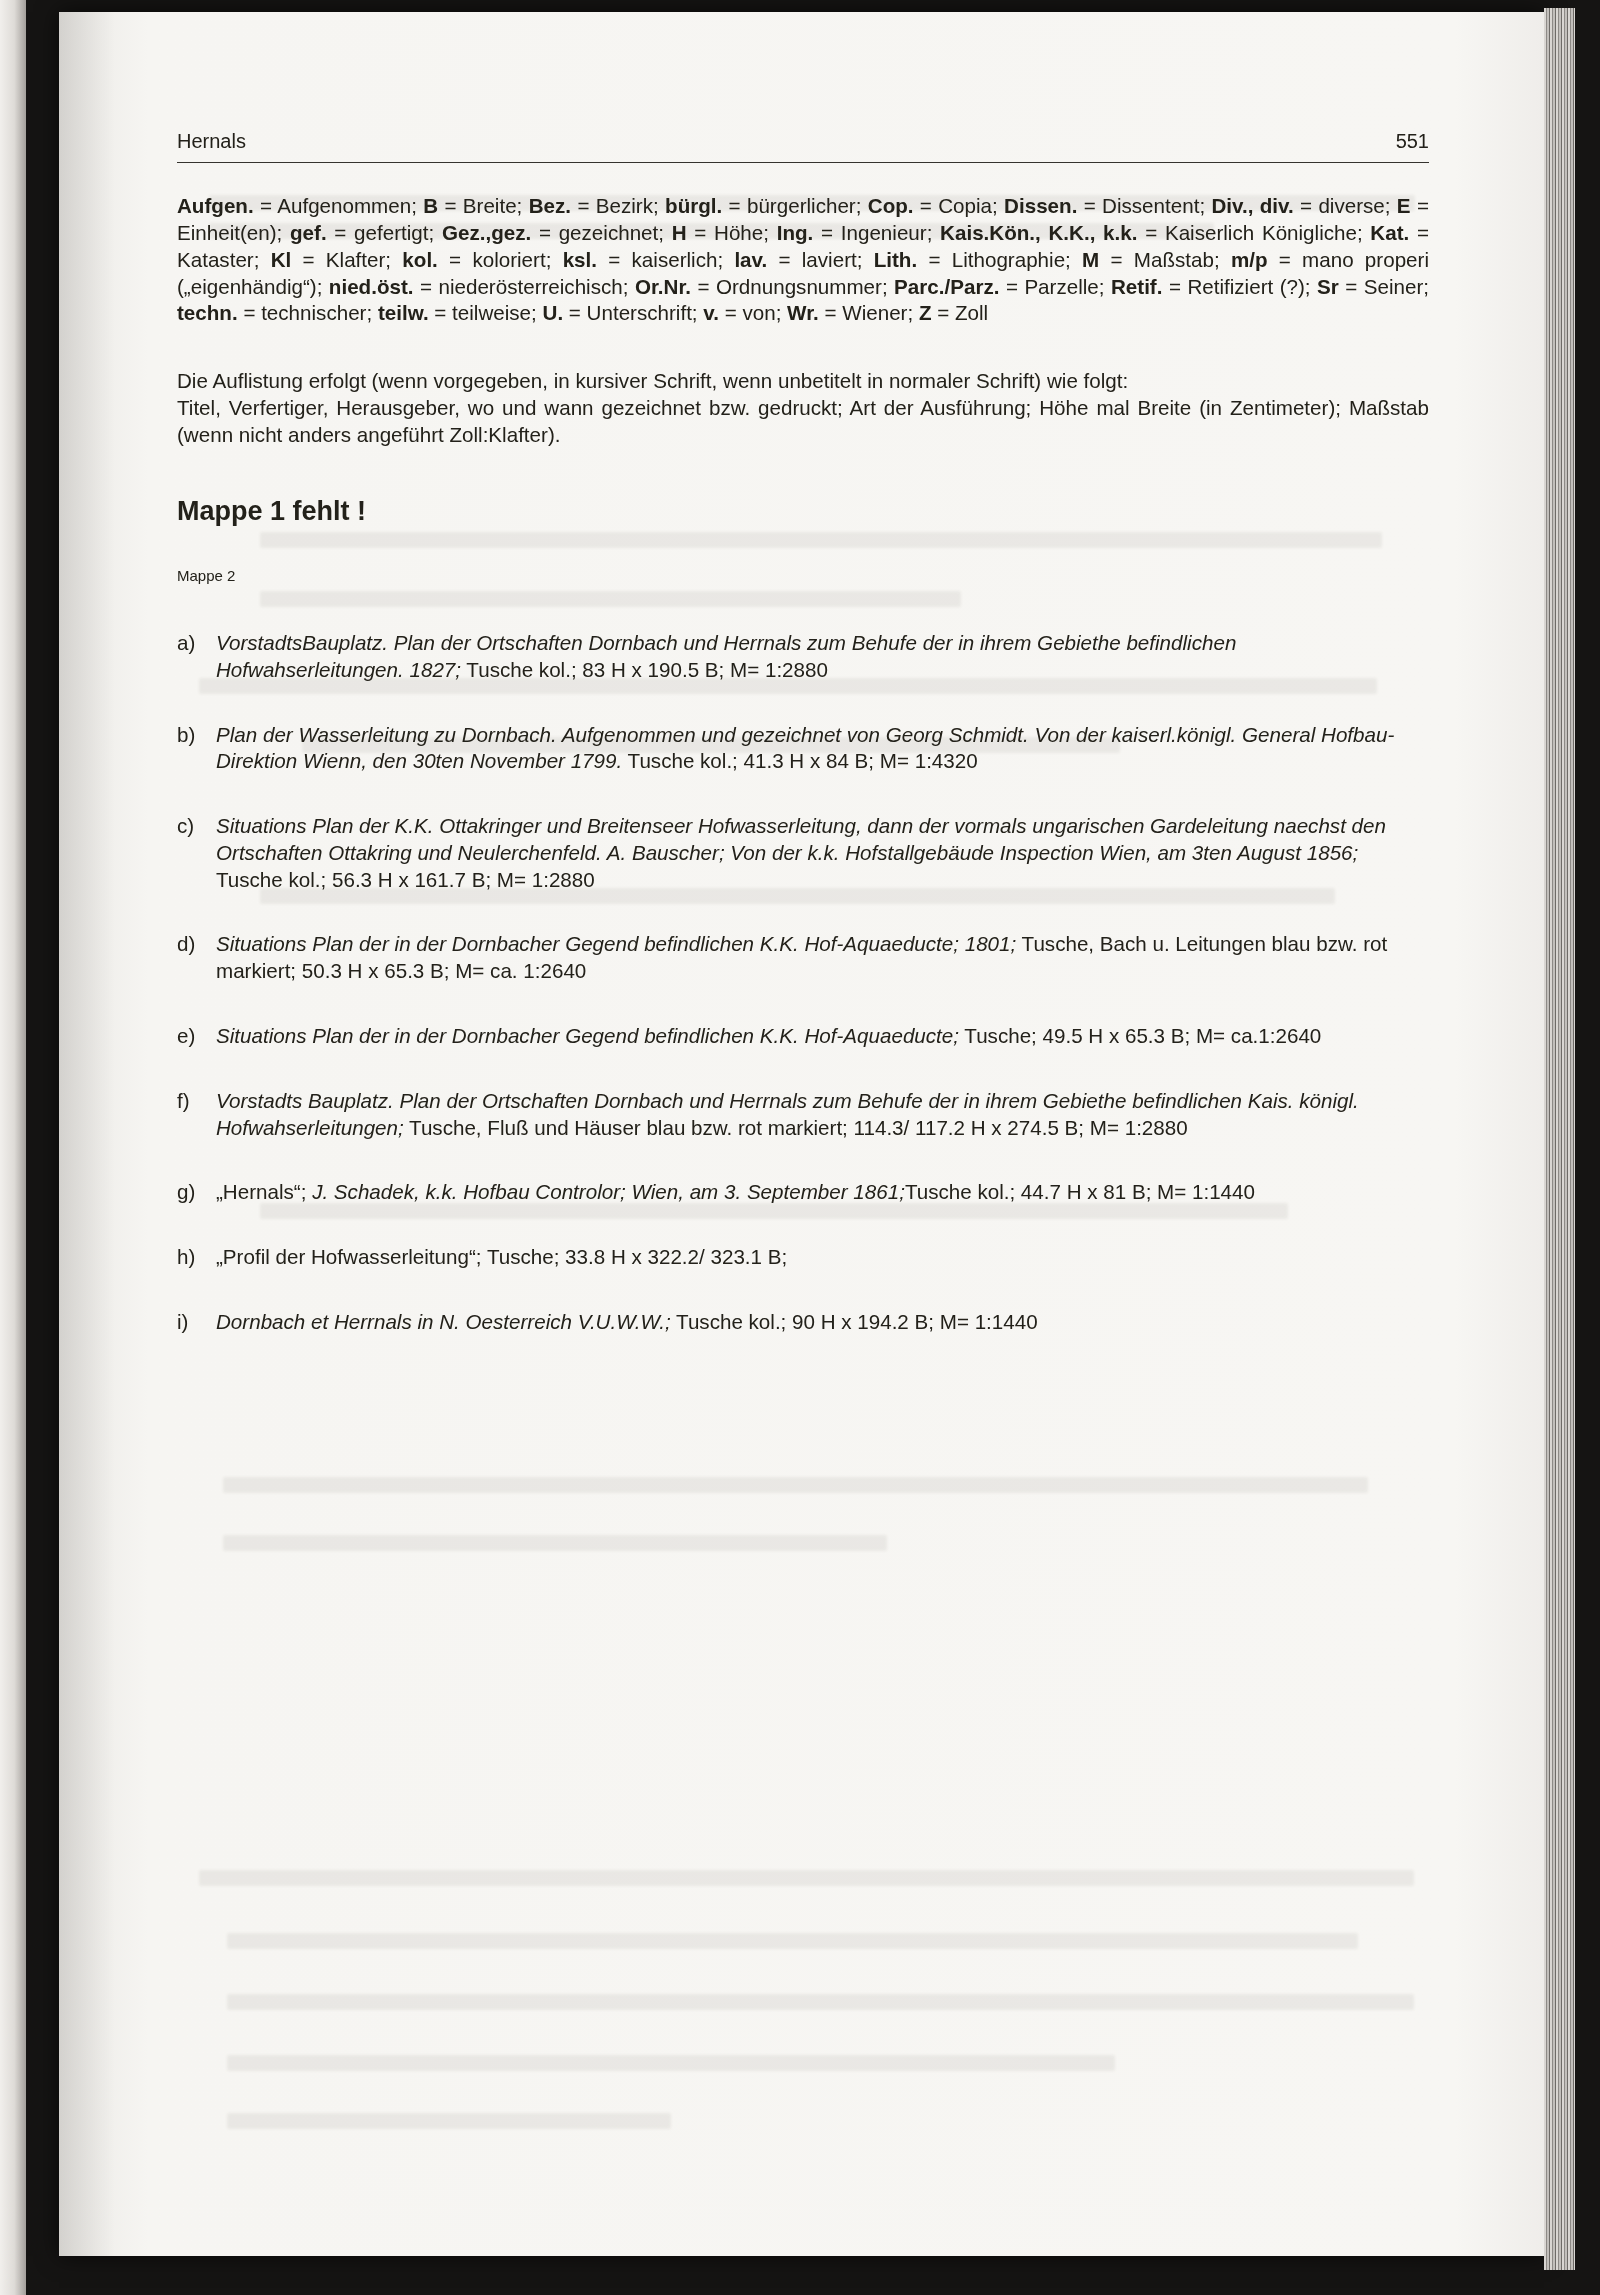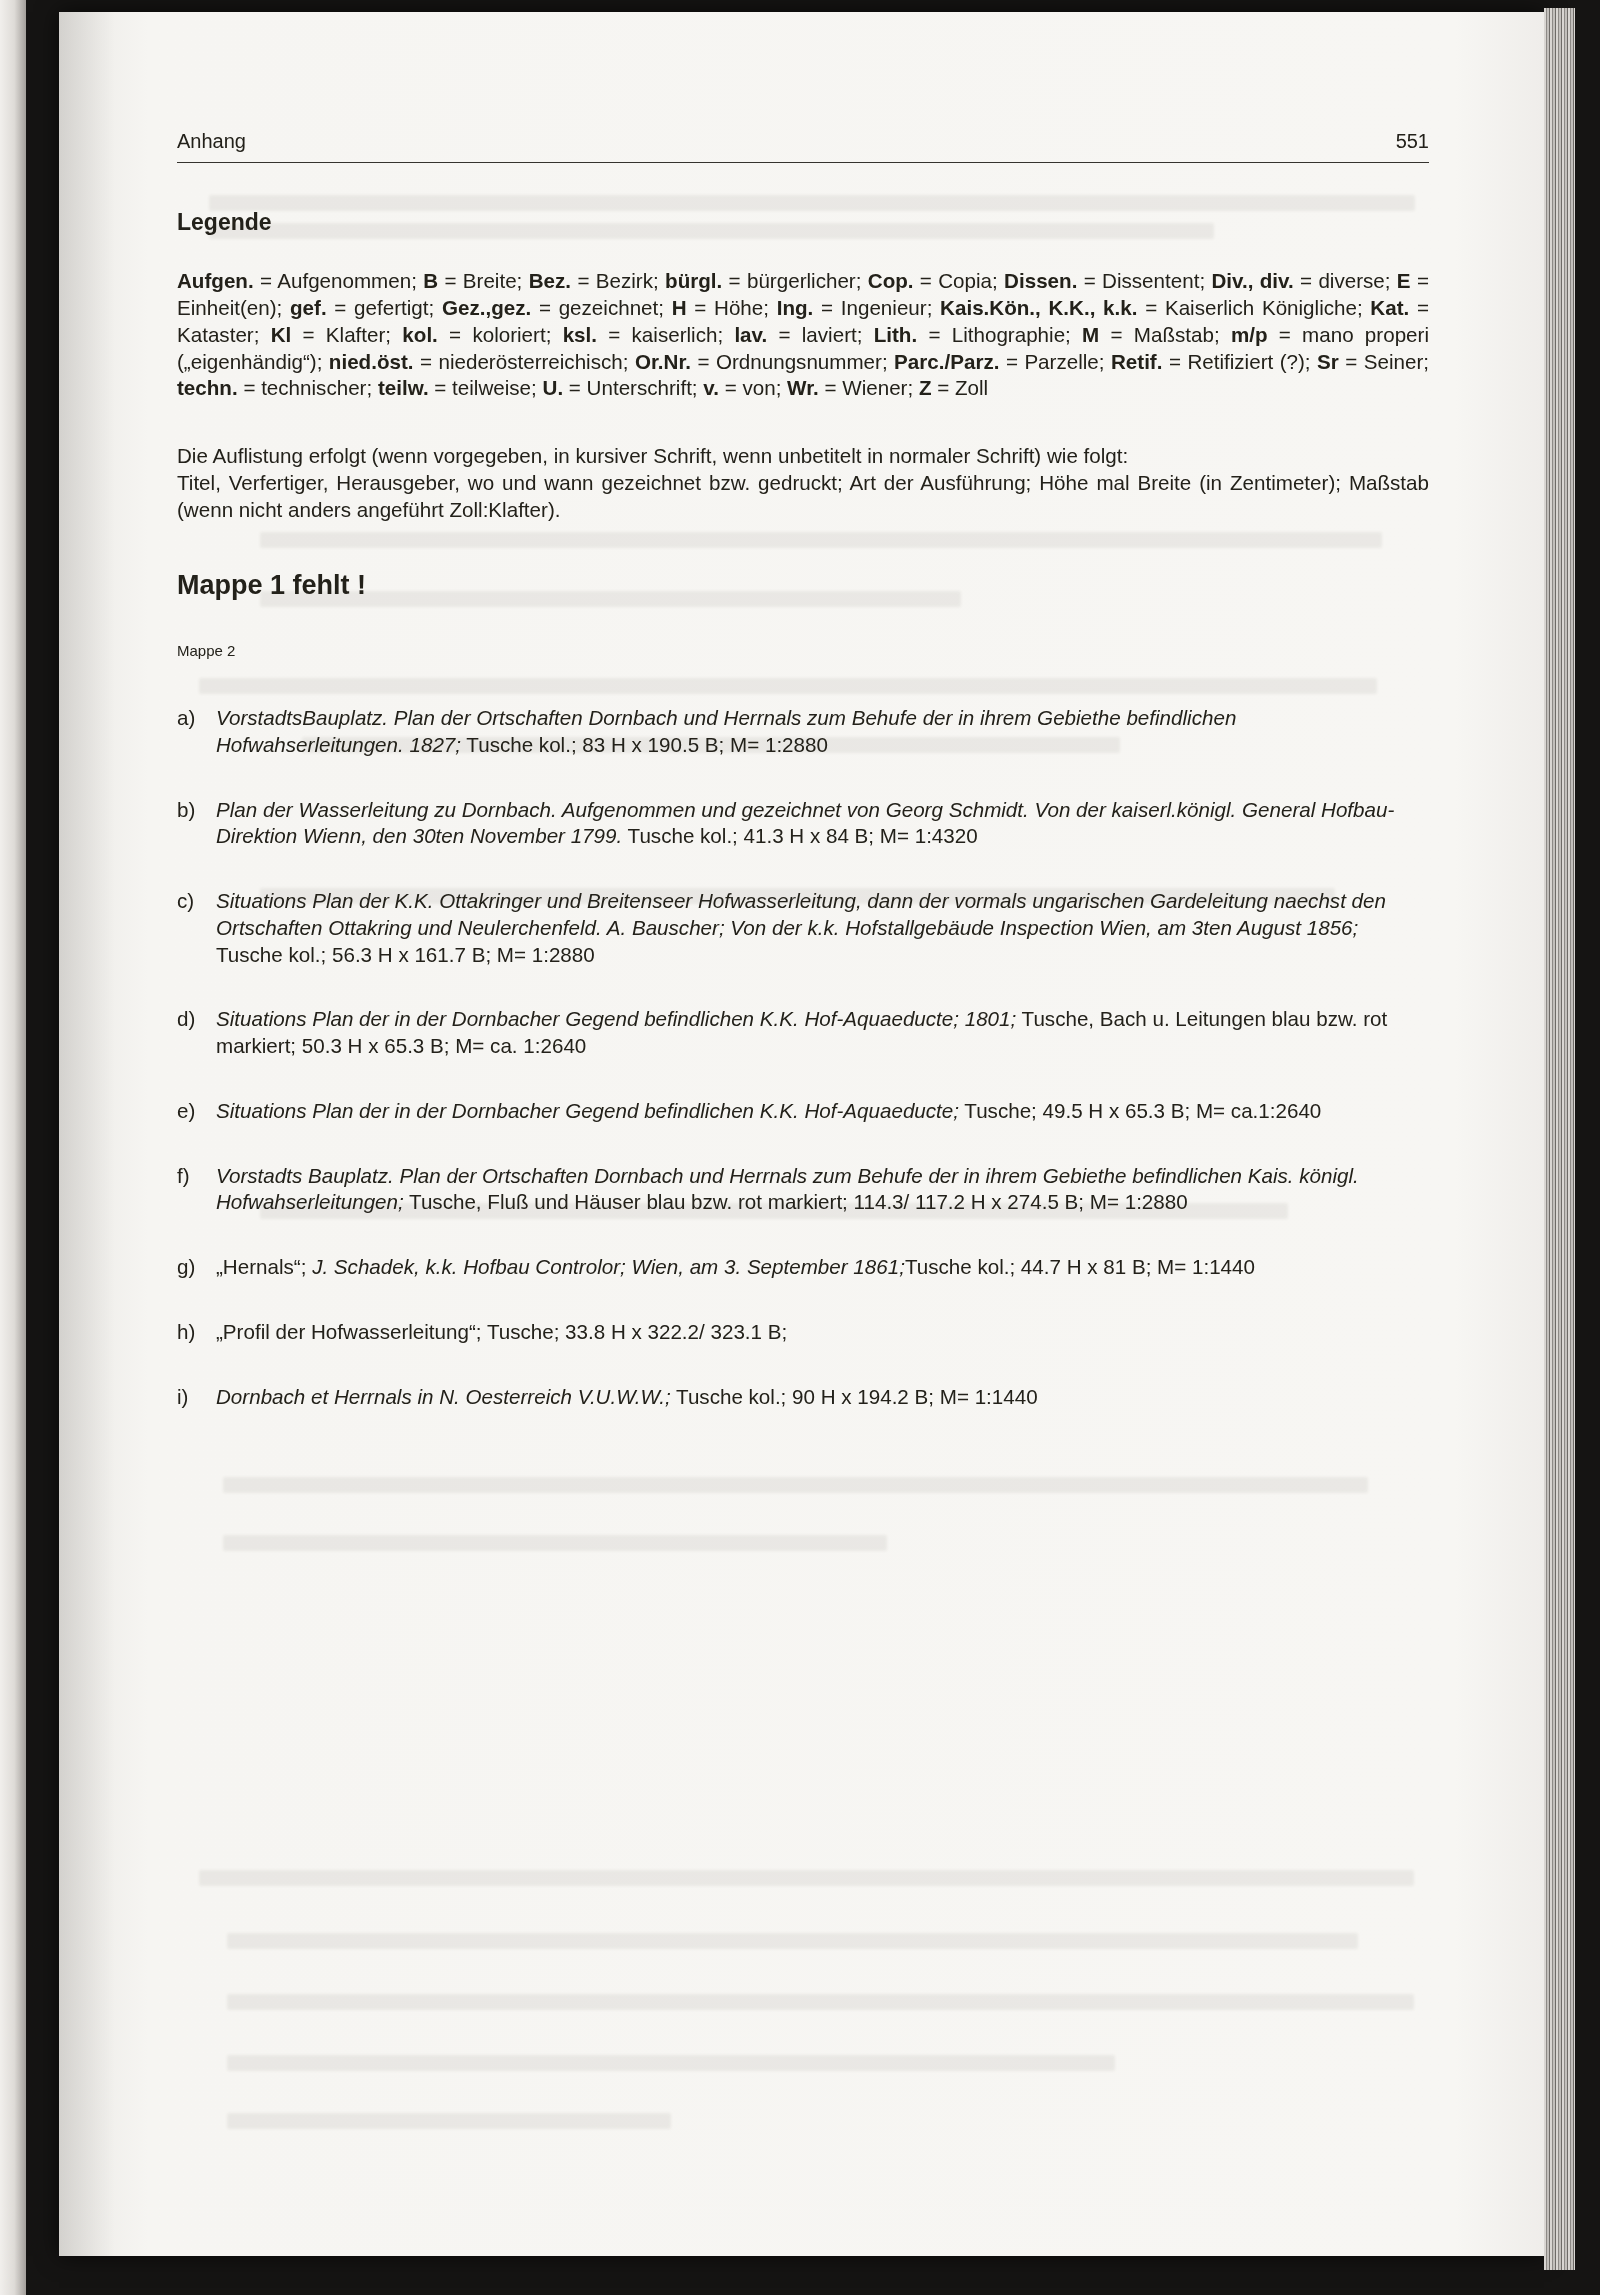--- a/index.html
+++ b/index.html
@@ -81,25 +81,24 @@
   <div class="bleed" style="left:164px;top:1523px;width:664px;"></div>
   <div class="bleed" style="left:140px;top:1858px;width:1215px;"></div>
   <div class="bleed" style="left:168px;top:1921px;width:1131px;"></div>
   <div class="bleed" style="left:168px;top:1982px;width:1187px;"></div>
   <div class="bleed" style="left:168px;top:2043px;width:888px;"></div>
   <div class="bleed" style="left:168px;top:2101px;width:444px;"></div>
 
   <div class="content">
 
     <div class="hdr">
-      <span>Anhang</span>
+      <span>Hernals</span>
       <span>551</span>
     </div>
 
-    <div class="h-legende">Legende</div>
 
     <div class="abbrev"><b>Aufgen.</b><span> = Aufgenommen; </span><b>B</b><span> = Breite; </span><b>Bez.</b><span> = Bezirk; </span><b>bürgl.</b><span> = bürgerlicher; </span><b>Cop.</b><span> = Copia; </span><b>Dissen.</b><span> = Dissentent; </span><b>Div., div.</b><span> = diverse; </span><b>E</b><span> = Einheit(en); </span><b>gef.</b><span> = gefertigt; </span><b>Gez.,gez.</b><span> = gezeichnet; </span><b>H</b><span> = Höhe; </span><b>Ing.</b><span> = Ingenieur; </span><b>Kais.Kön., K.K., k.k.</b><span> = Kaiserlich Königliche; </span><b>Kat.</b><span> = Kataster; </span><b>Kl</b><span> = Klafter; </span><b>kol.</b><span> = koloriert; </span><b>ksl.</b><span> = kaiserlich; </span><b>lav.</b><span> = laviert; </span><b>Lith.</b><span> = Lithographie; </span><b>M</b><span> = Maßstab; </span><b>m/p</b><span> = mano properi („eigenhändig“); </span><b>nied.öst.</b><span> = niederösterreichisch; </span><b>Or.Nr.</b><span> = Ordnungsnummer; </span><b>Parc./Parz.</b><span> = Parzelle; </span><b>Retif.</b><span> = Retifiziert (?); </span><b>Sr</b><span> = Seiner; </span><b>techn.</b><span> = technischer; </span><b>teilw.</b><span> = teilweise; </span><b>U.</b><span> = Unterschrift; </span><b>v.</b><span> = von; </span><b>Wr.</b><span> = Wiener; </span><b>Z</b><span> = Zoll</span></div>
 
     <div class="intro">
       <div>Die Auflistung erfolgt (wenn vorgegeben, in kursiver Schrift, wenn unbetitelt in normaler Schrift) wie folgt:</div>
       <div>Titel, Verfertiger, Herausgeber, wo und wann gezeichnet bzw. gedruckt; Art der Ausführung; Höhe mal Breite (in Zentimeter); Maßstab (wenn nicht anders angeführt Zoll:Klafter).</div>
     </div>
 
     <div class="mappe1">Mappe 1 fehlt !</div>
     <div class="mappe2">Mappe 2</div>

